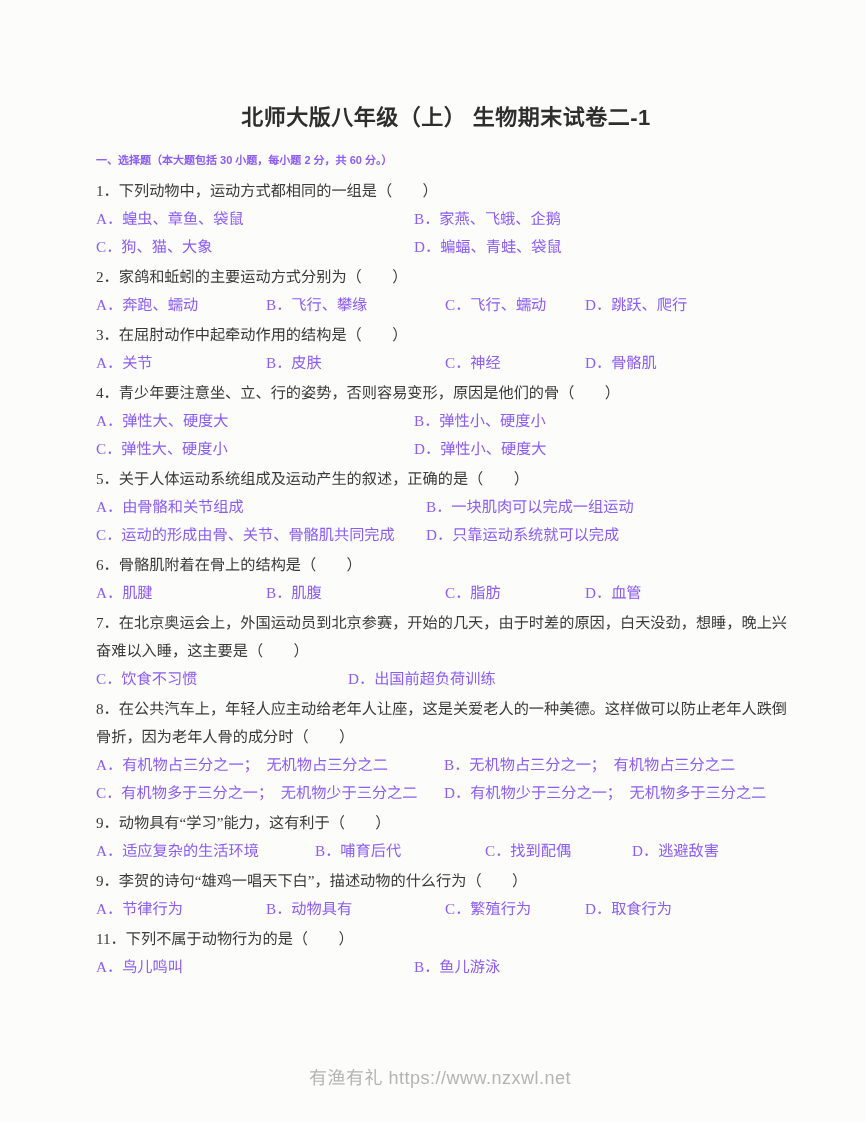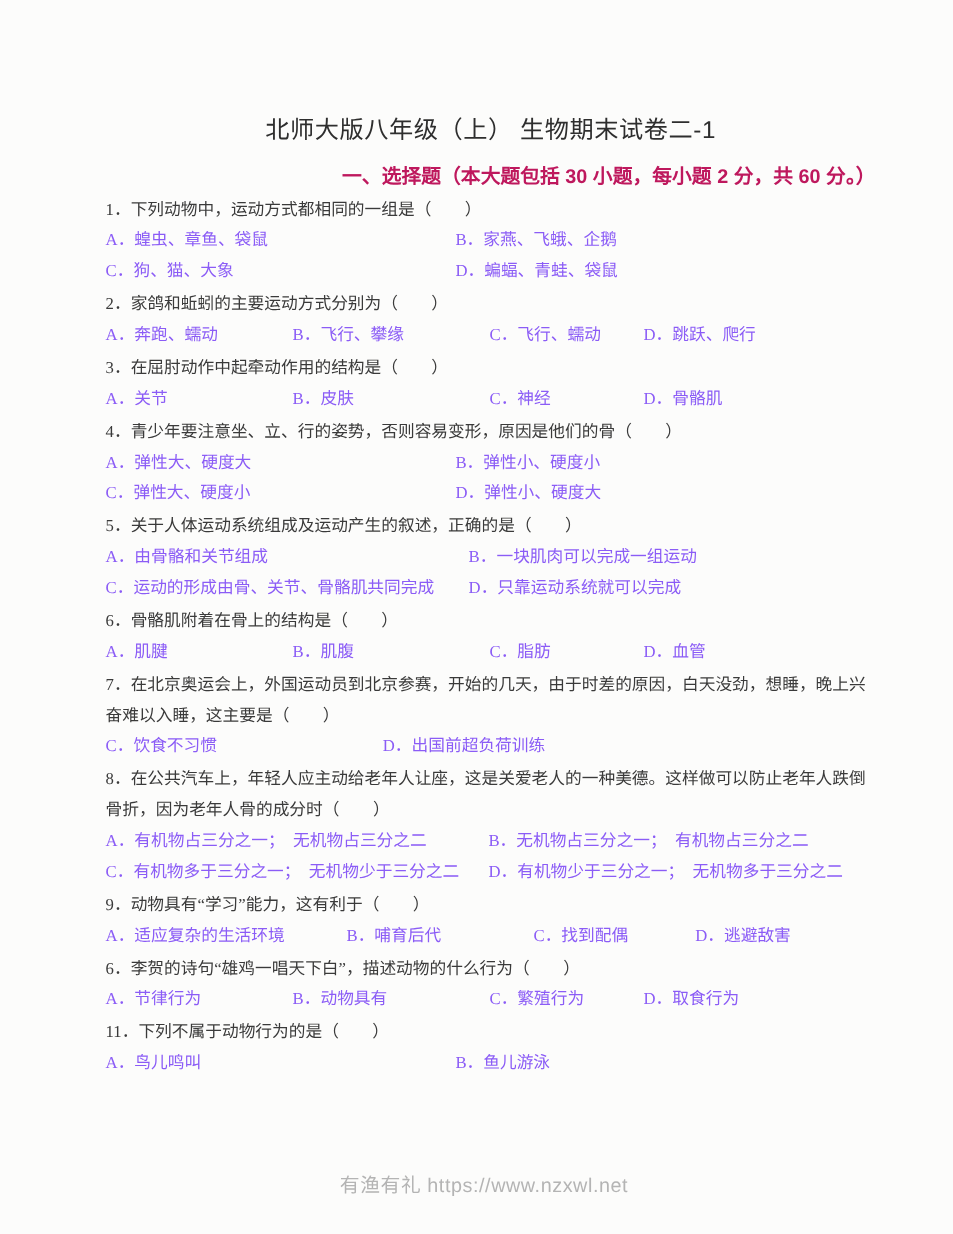--- a/index.html
+++ b/index.html
@@ -16,34 +16,33 @@
     color: #333333;
   }
   .content {
     position: absolute;
     left: 96px; top: 102px;
     width: 700px;
   }
   .title {
     font-family: "Liberation Sans", "DejaVu Sans", sans-serif;
     font-size: 22px;
-    font-weight: 400;
+    font-weight: 700;
     text-align: center;
     line-height: 32px;
     margin: 0 0 12px 0;
     color: #2e2e2e;
     letter-spacing: 0.5px;
   }
   .section-header {
     font-family: "Liberation Sans", "DejaVu Sans", sans-serif;
-    font-size: 18px;
+    font-size: 11px;
     font-weight: 700;
     line-height: 29px;
-    color: #be185d;
-    text-align: right;
+    color: #8b5cf6;
   }
   .q { margin-top: 2px; }
   .stem {
     font-size: 15.2px;
     line-height: 28px;
     color: #3a3a3a;
   }
   .row { display: flex; }
   .opt {
     display: block;
@@ -178,21 +177,21 @@
       <div class="stem">9．动物具有“学习”能力，这有利于（　　）</div>
       <div class="row fourw">
         <span class="opt">A．适应复杂的生活环境</span>
         <span class="opt">B．哺育后代</span>
         <span class="opt">C．找到配偶</span>
         <span class="opt">D．逃避敌害</span>
       </div>
     </div>
 
     <div class="q">
-      <div class="stem">6．李贺的诗句“雄鸡一唱天下白”，描述动物的什么行为（　　）</div>
+      <div class="stem">9．李贺的诗句“雄鸡一唱天下白”，描述动物的什么行为（　　）</div>
       <div class="row four">
         <span class="opt">A．节律行为</span>
         <span class="opt">B．动物具有</span>
         <span class="opt">C．繁殖行为</span>
         <span class="opt">D．取食行为</span>
       </div>
     </div>
 
     <div class="q">
       <div class="stem">11．下列不属于动物行为的是（　　）</div>

